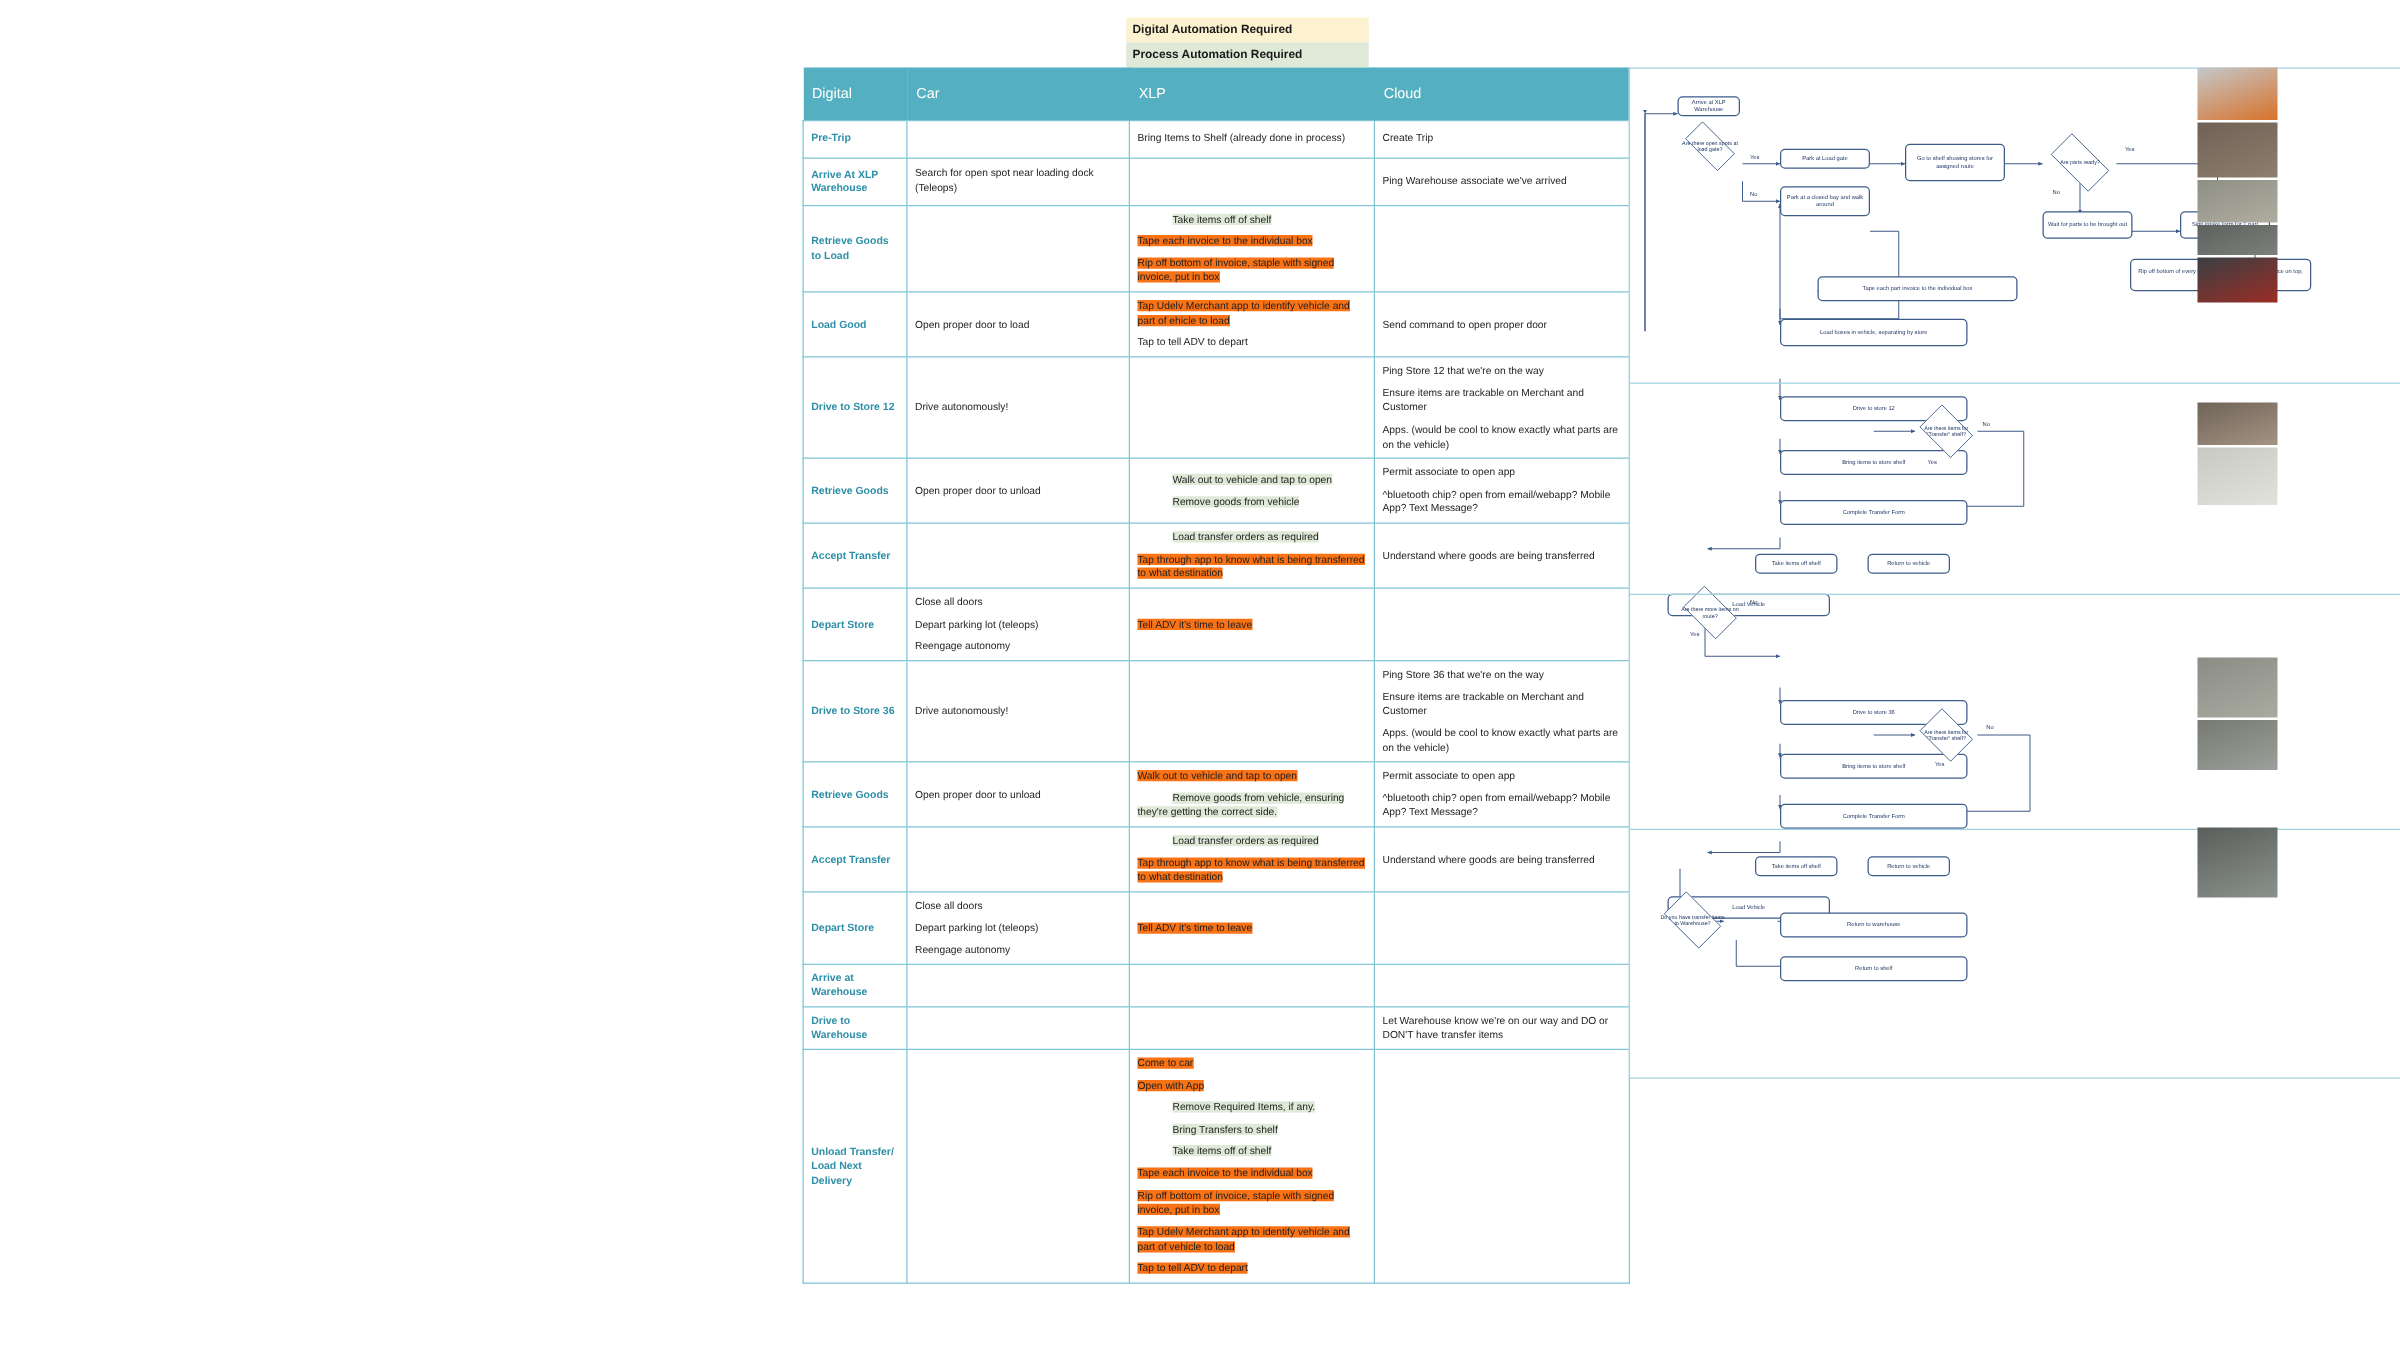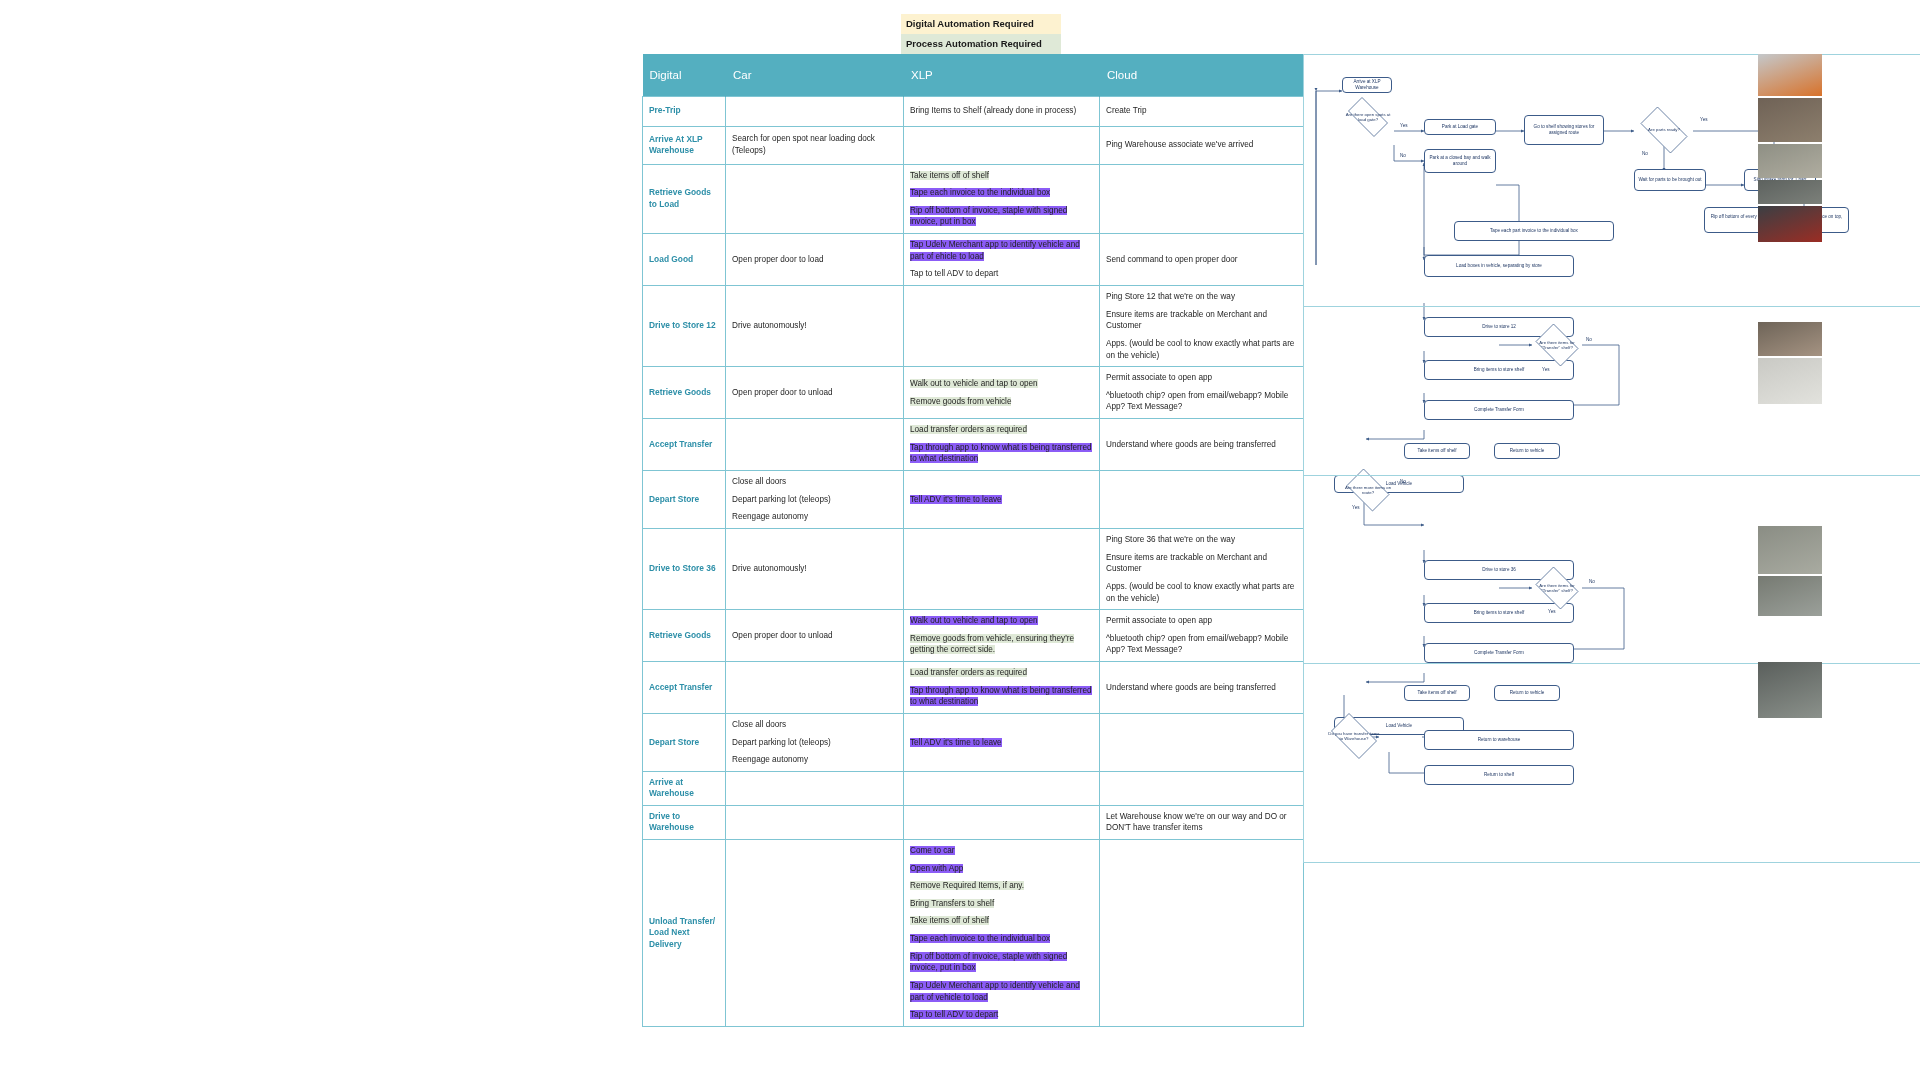--- a/index.html
+++ b/index.html
@@ -12,21 +12,21 @@
   .page { position: relative; width: 1920px; height: 1080px; }
 
   
   .doc-title {
     position: absolute; left: 47px; top: 38px;
     font-size: 21px; font-weight: bold; color: #3b3b3b;
     letter-spacing: .2px;
   }
 
   
-  .legend { position: absolute; left: 901px; top: 14px; width: 160px; }
+  .legend { position: absolute; left: 901px; top: 14px; width: 194px; }
   .legend-row {
     height: 20px; line-height: 20px;
     font-size: 9.5px; font-weight: bold; color: #1a1a1a;
     padding-left: 5px;
   }
   .legend-digital  { background: #fdf2d0; }
   .legend-process  { background: #dfe9d7; }
 
   
   .swimtable {
@@ -61,22 +61,22 @@
     line-height: 1.42;
   }
   .swimtable tbody td.stage {
     color: #2d8fa8;
     font-weight: bold;
     font-size: 8.4px;
     line-height: 1.35;
   }
   .swimtable tbody td p { margin: 0 0 6px 0; }
   .swimtable tbody td p:last-child { margin-bottom: 0; }
-  .swimtable tbody td p span.hl-d { background: #8b5cf6; text-align: center; }
-  .swimtable tbody td p span.hl-p { background: #dfe9d7; }
+  .swimtable tbody td p span.hl-d { background: #f97316; text-align: center; }
+  .swimtable tbody td p span.hl-p { background: #dfe9d7; margin-left: 28px; }
 
   
   .flow {
     position: absolute; left: 1303px; top: 54px;
     width: 617px; height: 809px;
     border-top: 1px solid #9fd3de;
     border-bottom: 1px solid #9fd3de;
     border-left: 1px solid #9fd3de;
     background: #fff;
     overflow: hidden;

